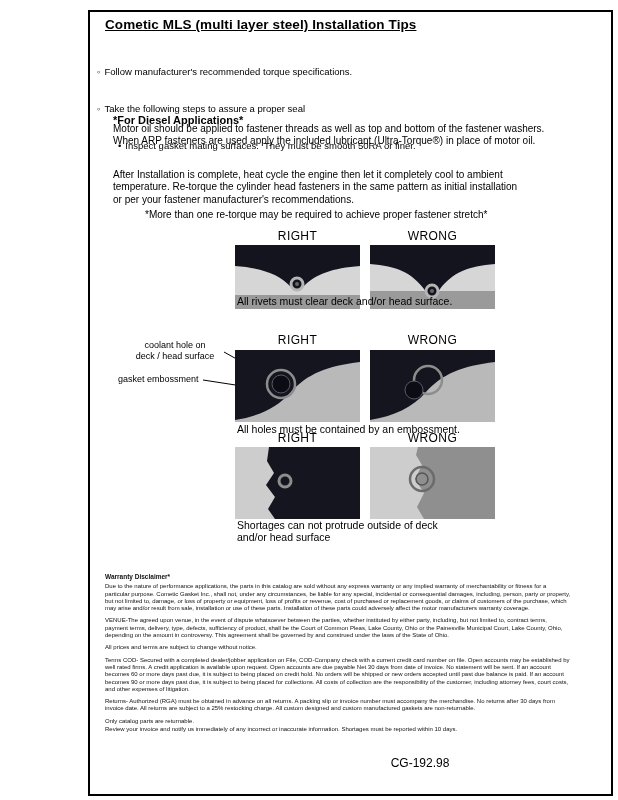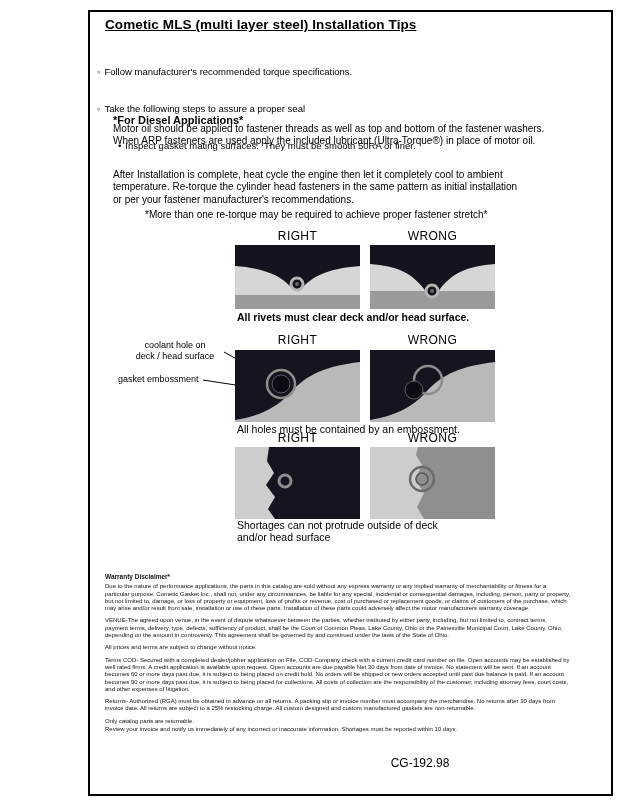--- a/index.html
+++ b/index.html
@@ -21,21 +21,21 @@
   .p1 { top:123px; } .p2 { top:169px; }
   .note { position:absolute; left:113px; top:209px; font-size:10px;margin-left:32px; }
 
   .diag-label { position:absolute; width:125px; text-align:center; font-size:12px; letter-spacing:.4px; }
   .col-l { left:235px; } .col-r { left:370px; }
   .r1-label { top:229px; } .r2-label { top:333px; } .r3-label { top:431px; }
   .box { position:absolute; width:125px; }
   .r1-box { top:245px; } .r2-box { top:350px; } .r3-box { top:447px; }
   svg.diag { display:block; width:125px; height:auto; }
   .caption { position:absolute; left:237px; font-size:10.5px; line-height:11.5px; }
-  .cap1 { top:312px;font-weight:bold; } .cap2 { top:424px; } .cap3 { top:520px; }
+  .cap1 { top:296px; } .cap2 { top:424px; } .cap3 { top:520px; }
 
   .callout-coolant { position:absolute; left:128px; top:340px; width:94px; text-align:center; font-size:9px; line-height:11px; }
   .callout-embossment { position:absolute; left:118px; top:374px; font-size:9px; }
   .callout-lines { position:absolute; left:200px; top:345px; width:90px; height:50px; }
 
   .legal { position:absolute; left:105px; top:573px; width:466px; font-size:6px; line-height:7.3px; color:#111; }
   .legal-heading { font-size:6.5px; font-weight:bold; margin-bottom:3px; }
   .legal p { margin:0 0 5px 0; }
   .legal p.tight { margin-bottom:1px; }
 

